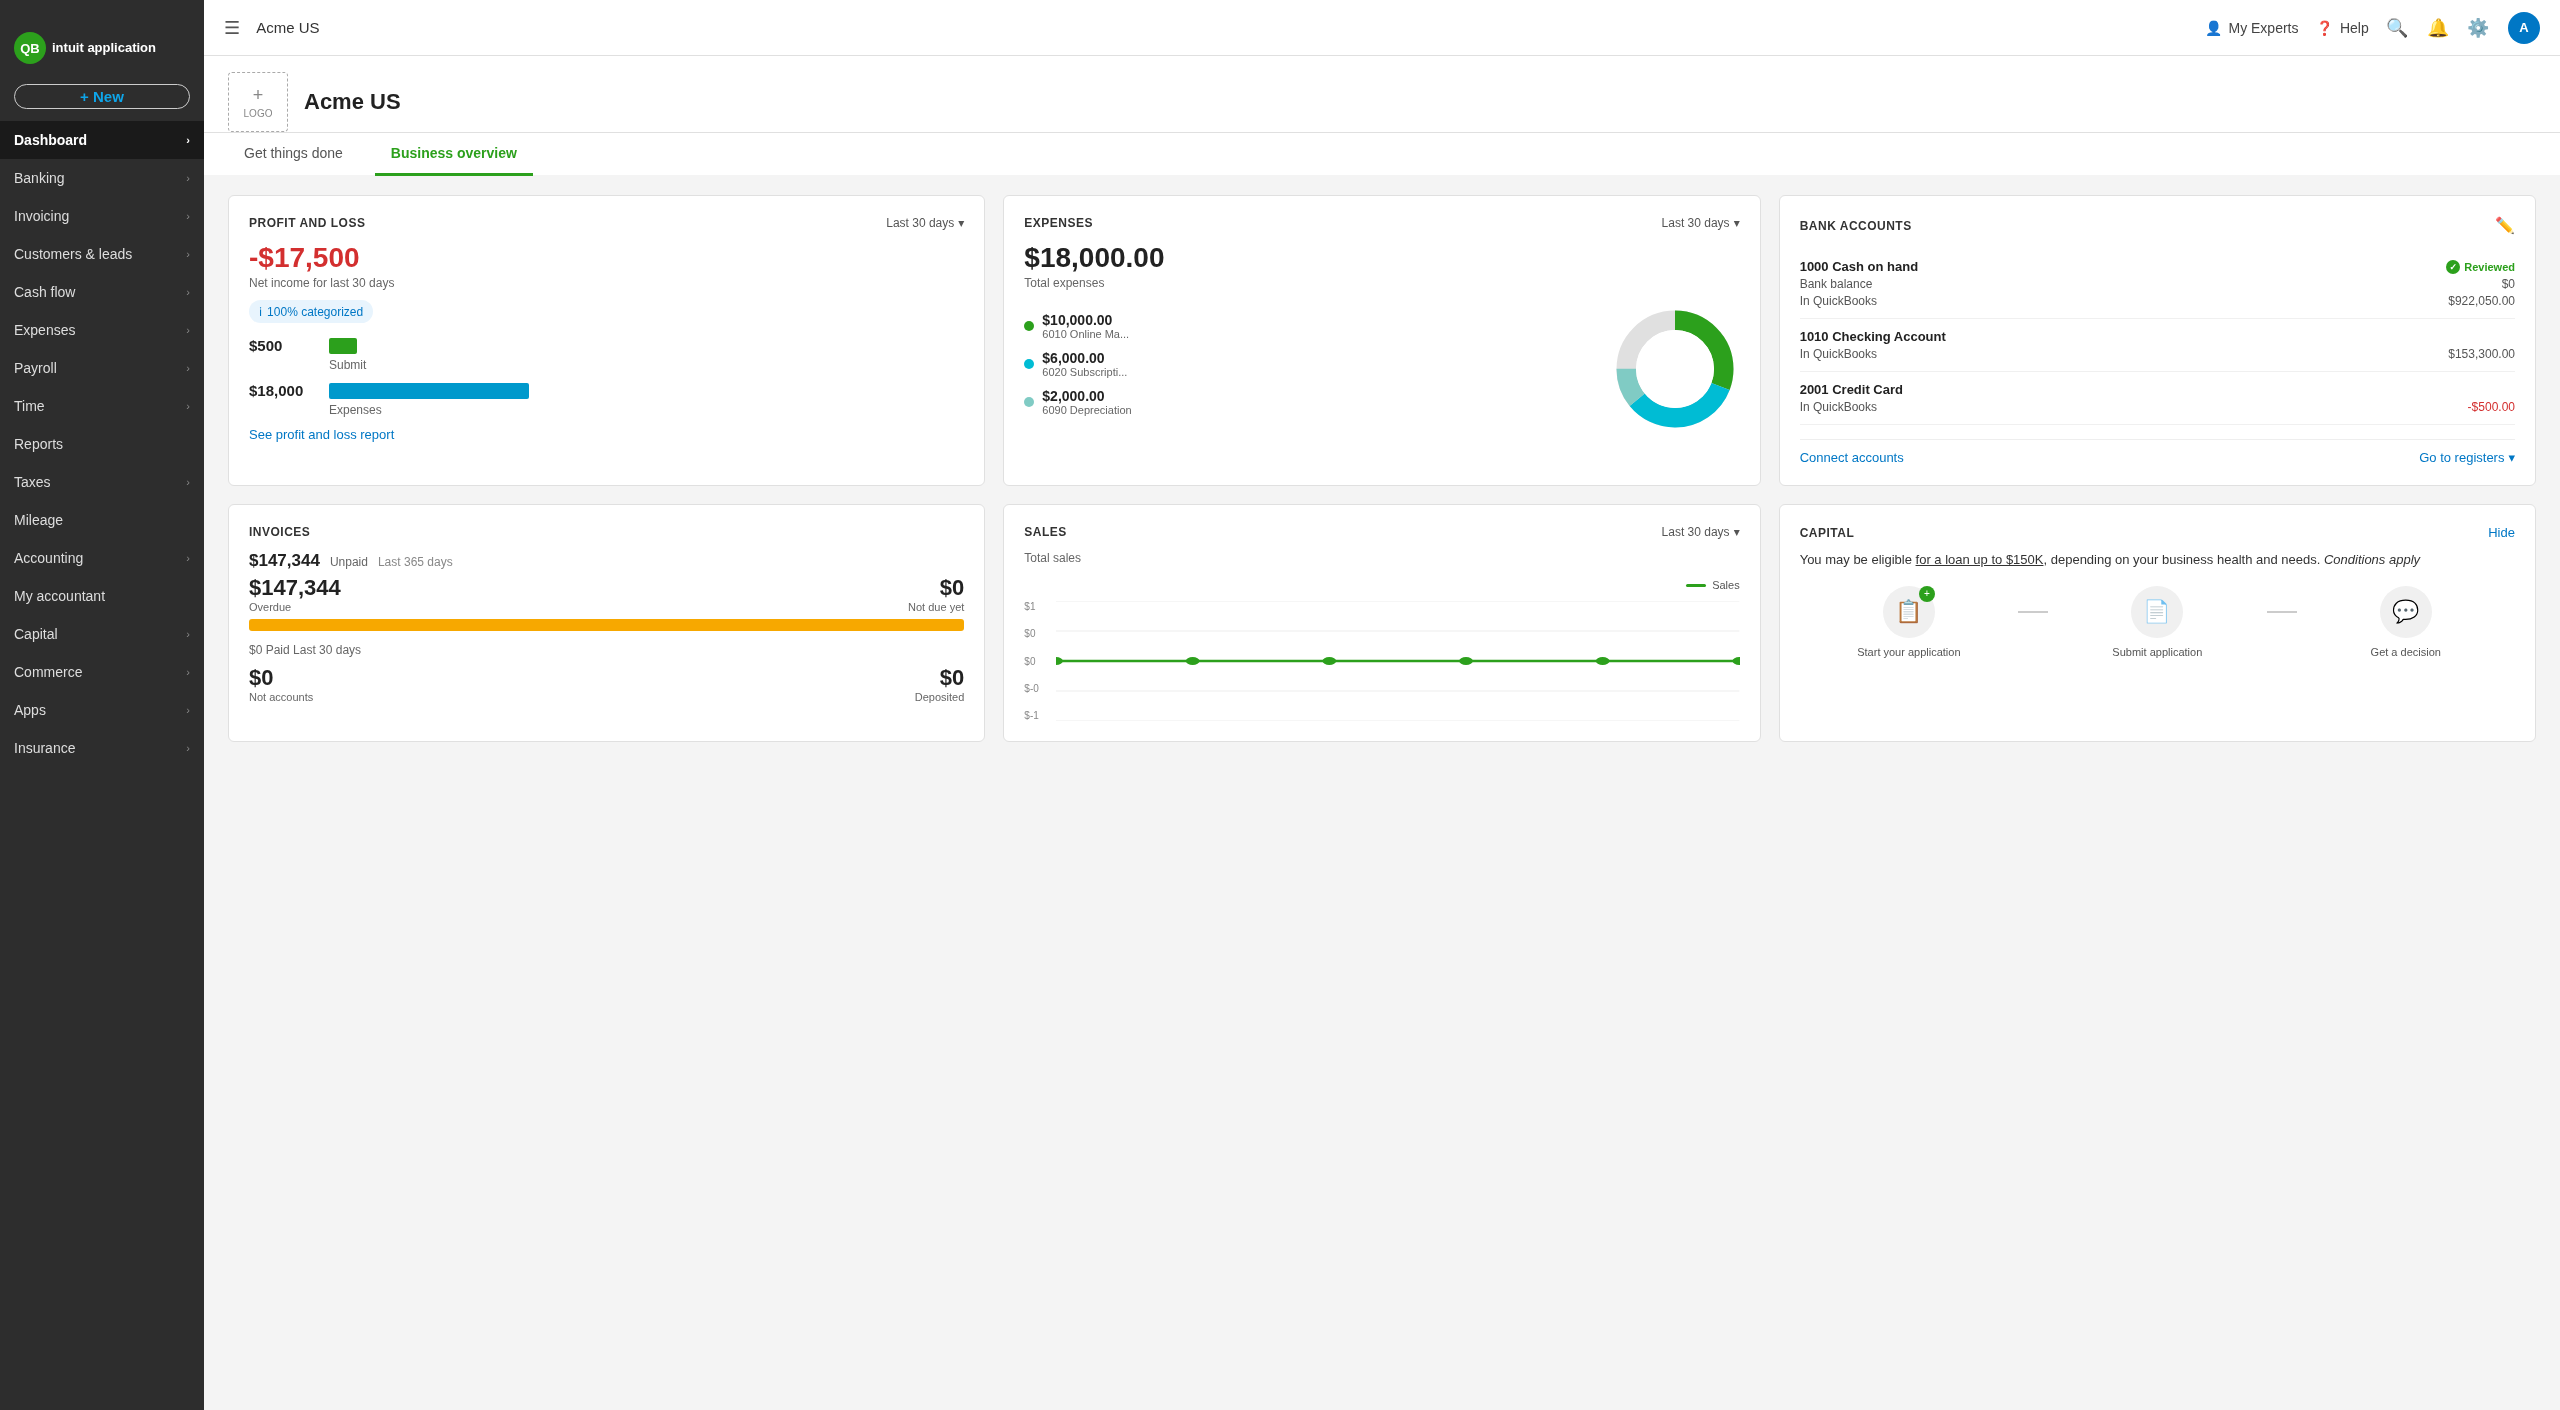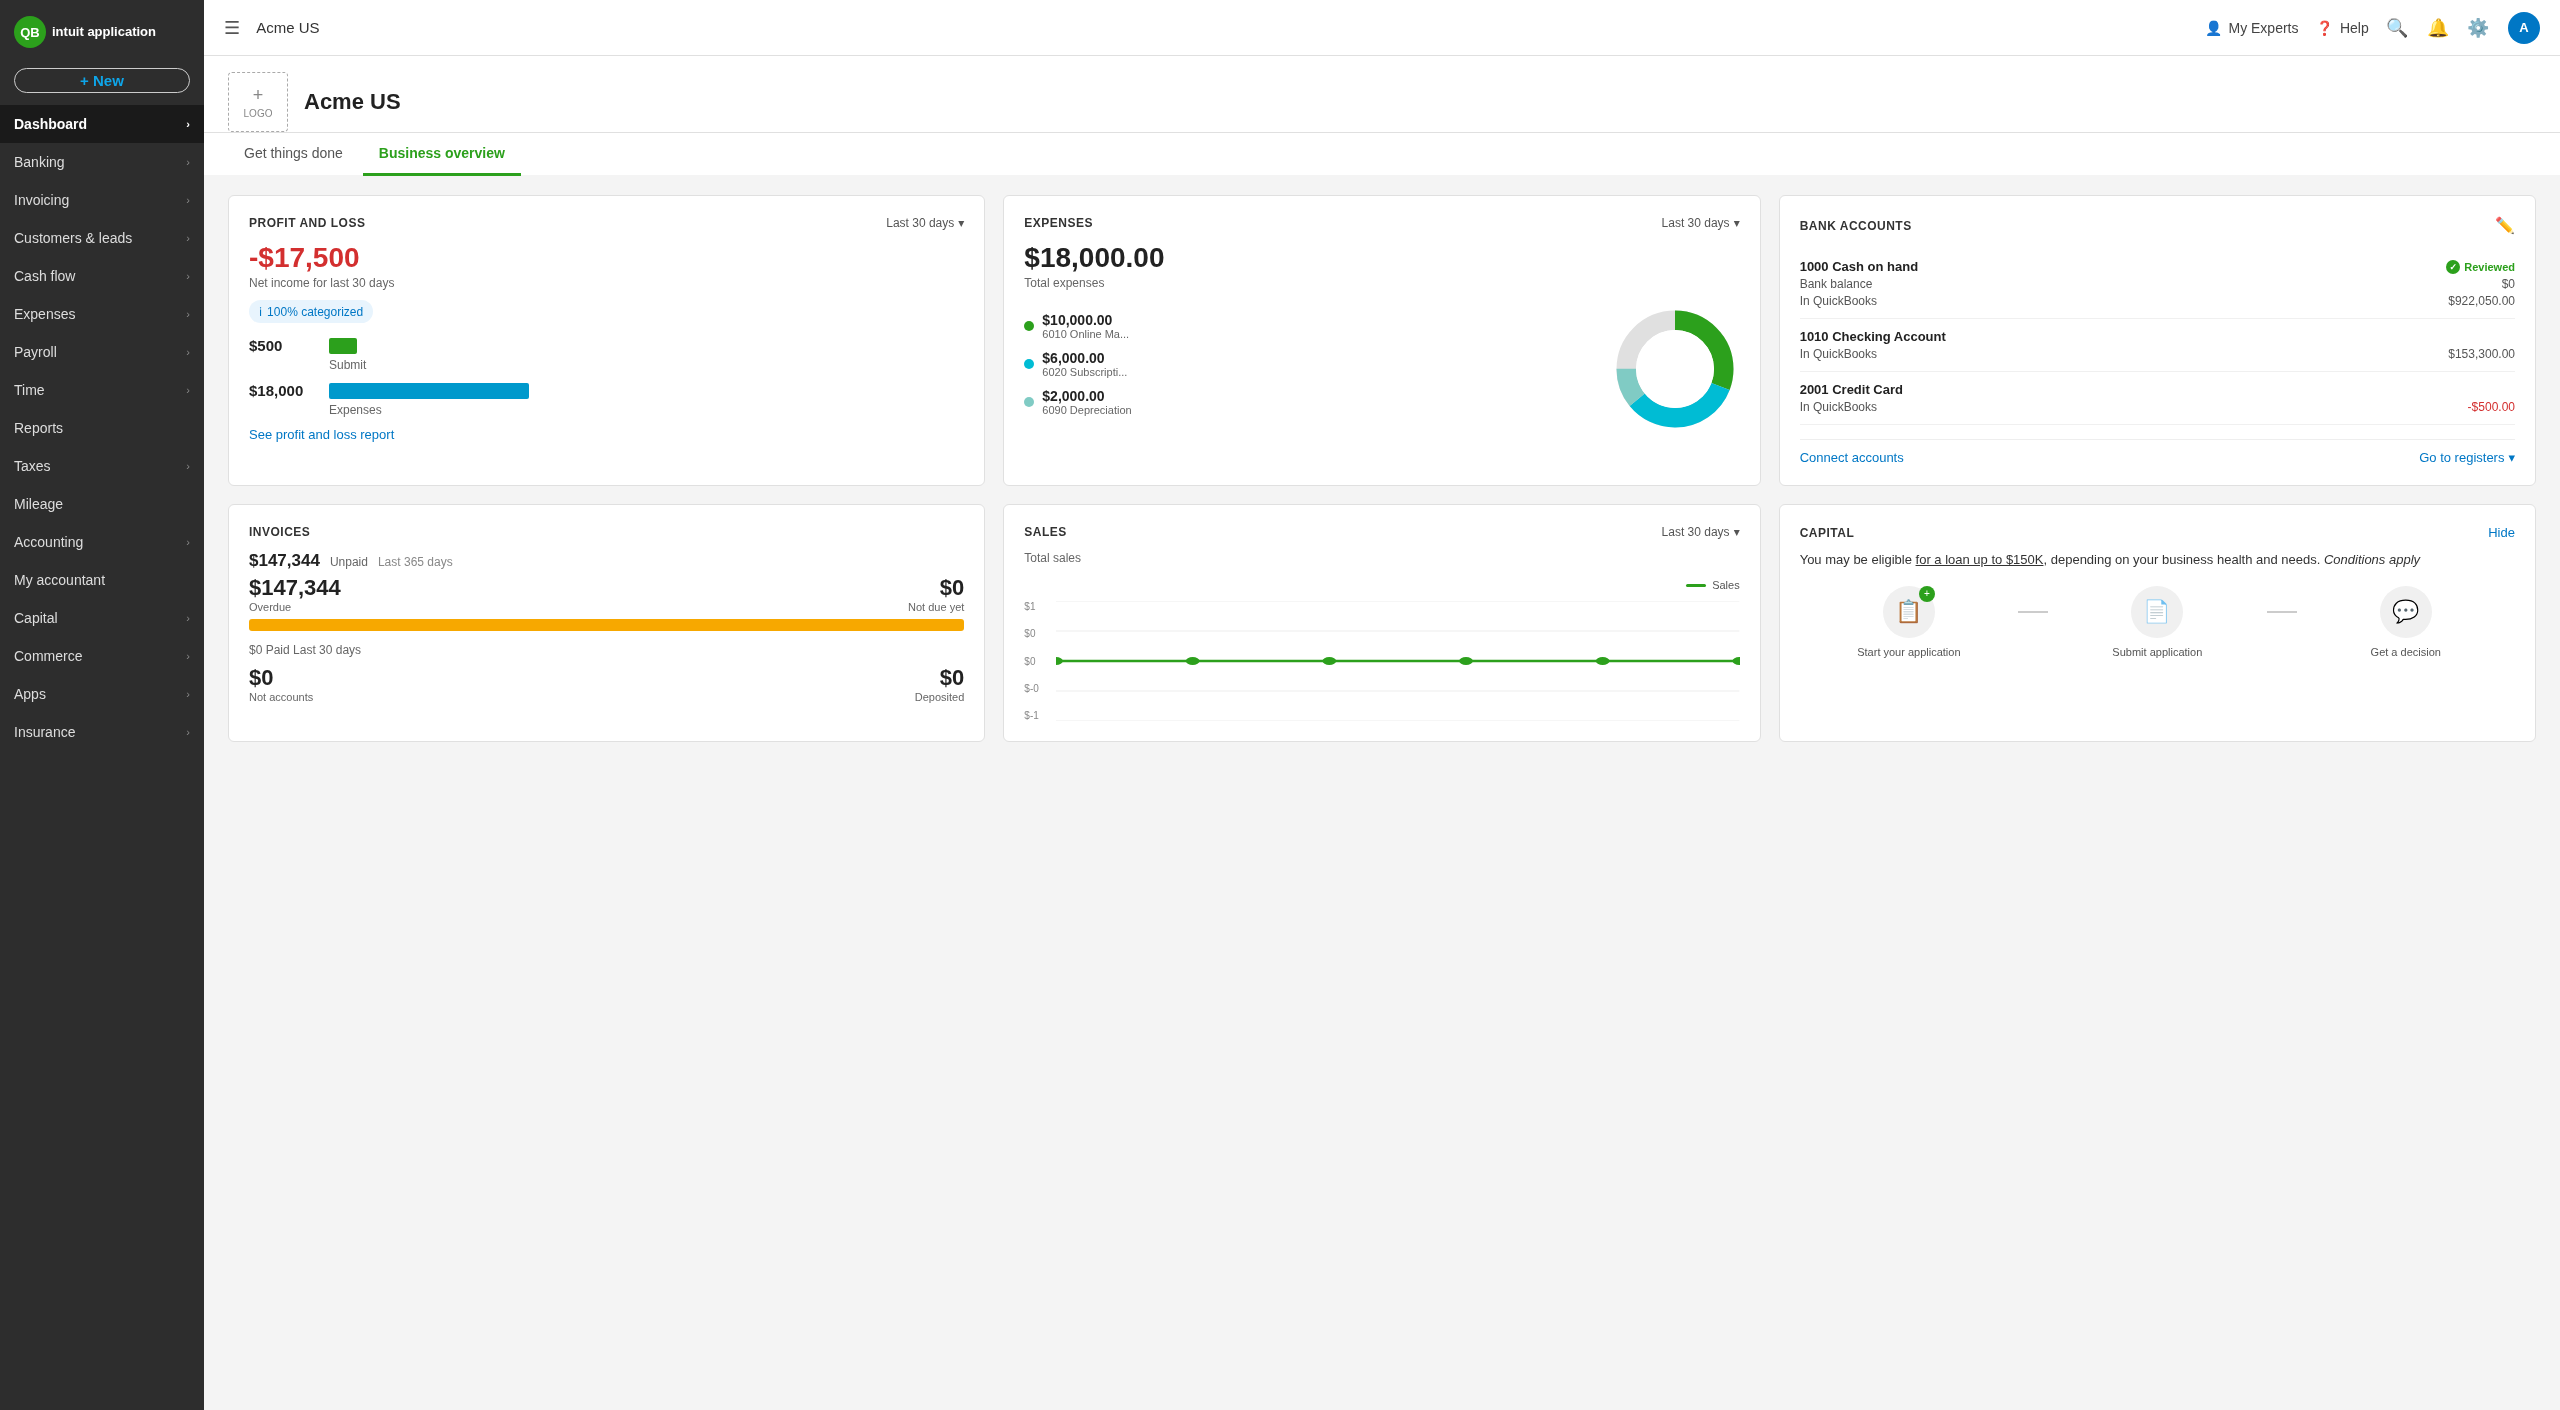--- a/index.html
+++ b/index.html
@@ -10,21 +10,21 @@
       width: 204px;
       min-width: 204px;
       background: #2d2d2d;
       color: #fff;
       display: flex;
       flex-direction: column;
       height: 100vh;
       overflow-y: auto;
     }
     #sidebar-logo {
-      padding: 16px 14px 12px;
+      padding: 32px 14px 12px;
       display: flex;
       align-items: center;
       gap: 8px;
     }
     .qb-logo-wrap {
       display: flex;
       align-items: center;
       gap: 6px;
     }
     .qb-logo-circle {
@@ -115,21 +115,21 @@
       border-radius: 4px;
       display: flex; flex-direction: column; align-items: center; justify-content: center;
       color: #888; font-size: 10px; cursor: pointer;
     }
     .company-logo-box .plus { font-size: 18px; margin-bottom: 2px; }
     .company-name { font-size: 22px; font-weight: 600; color: #222; }
 
     
     .tabs-row {
       display: flex;
-      gap: 4px;
+      gap: 16px;
       padding: 0 24px;
       background: #fff;
     }
     .tab {
       padding: 12px 16px;
       font-size: 14px;
       color: #555;
       cursor: pointer;
       border-bottom: 3px solid transparent;
       margin-bottom: -1px;

